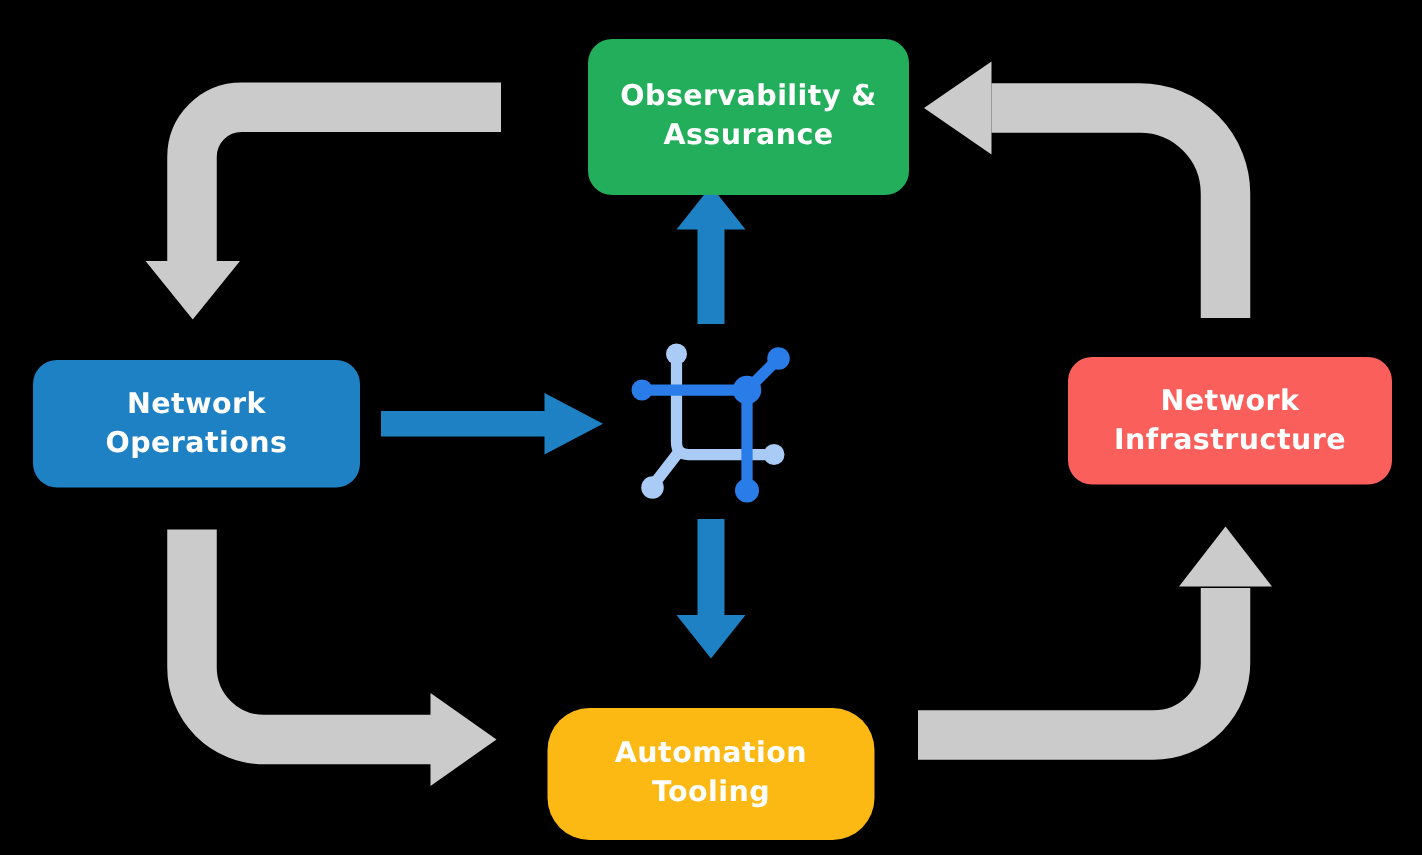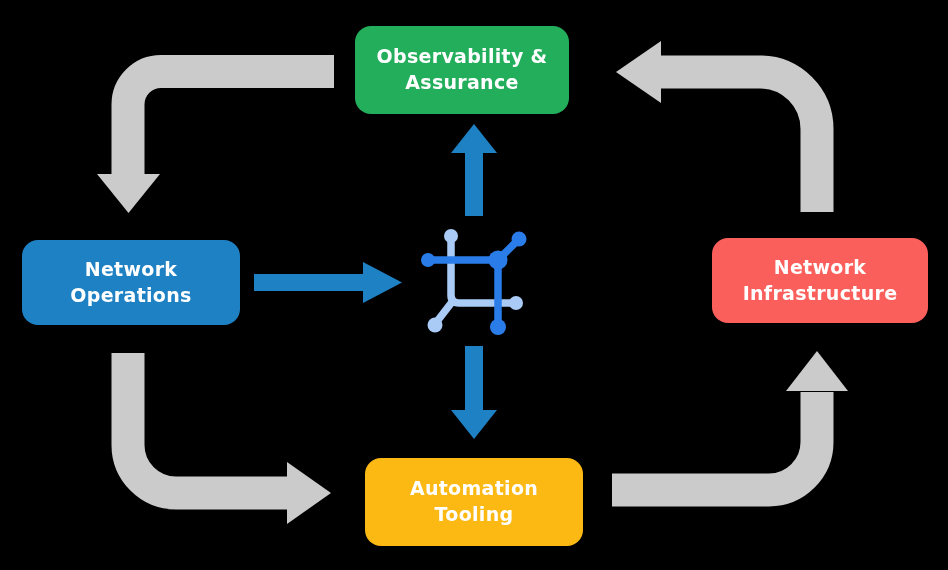--- a/index.html
+++ b/index.html
@@ -28,24 +28,24 @@
   }
   .node-label {
     color: #ffffff;
     font-size: 19px;
     line-height: 1.35;
     font-weight: 600;
     letter-spacing: 0.3px;
     text-align: center;
     white-space: pre-line;
   }
-  .node-observability  { left: 355px; top: 26px;  width: 214px; height: 88px; }
+  .node-observability  { left: 392px; top: 26px;  width: 214px; height: 104px; }
   .node-operations     { left: 22px;  top: 240px; width: 218px; height: 85px; }
   .node-infrastructure { left: 712px; top: 238px; width: 216px; height: 85px; }
-  .node-automation     { left: 365px; top: 458px; width: 218px; height: 88px; }
+  .node-automation     { left: 365px; top: 472px; width: 218px; height: 88px; border-radius: 28px; }
 </style>
 </head>
 <body style="background: rgb(0, 0, 0);">
 
 <div class="canvas">
 
   <svg class="arrow-layer" width="948" height="570" viewBox="0 0 948 570">
 
     <g>
       <path d="M 334 71.5 L 161 71.5 A 33 33 0 0 0 128 104.5 L 128 176" fill="none" stroke-width="33" stroke="#CBCBCB"></path>

